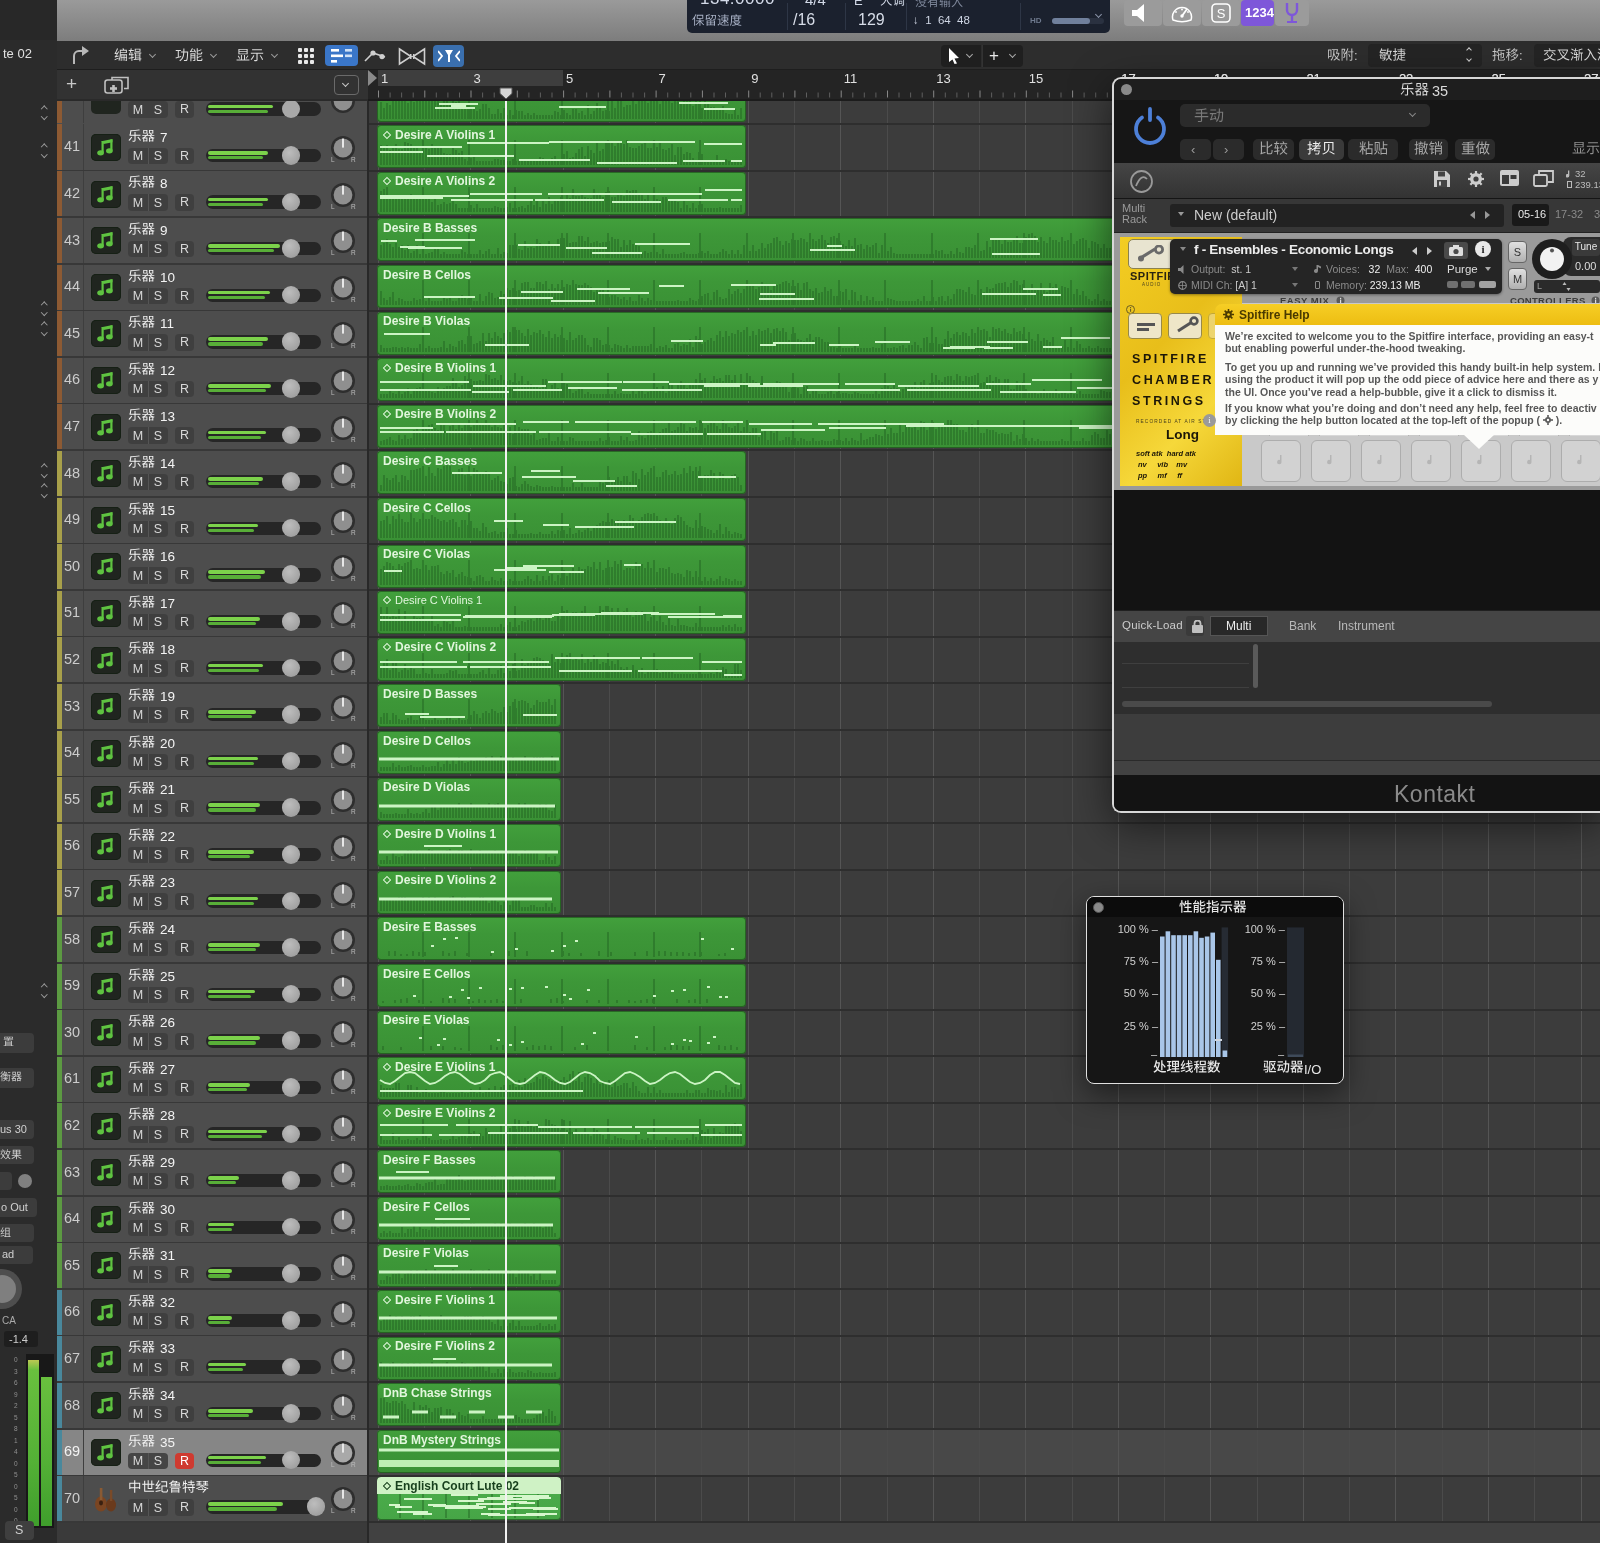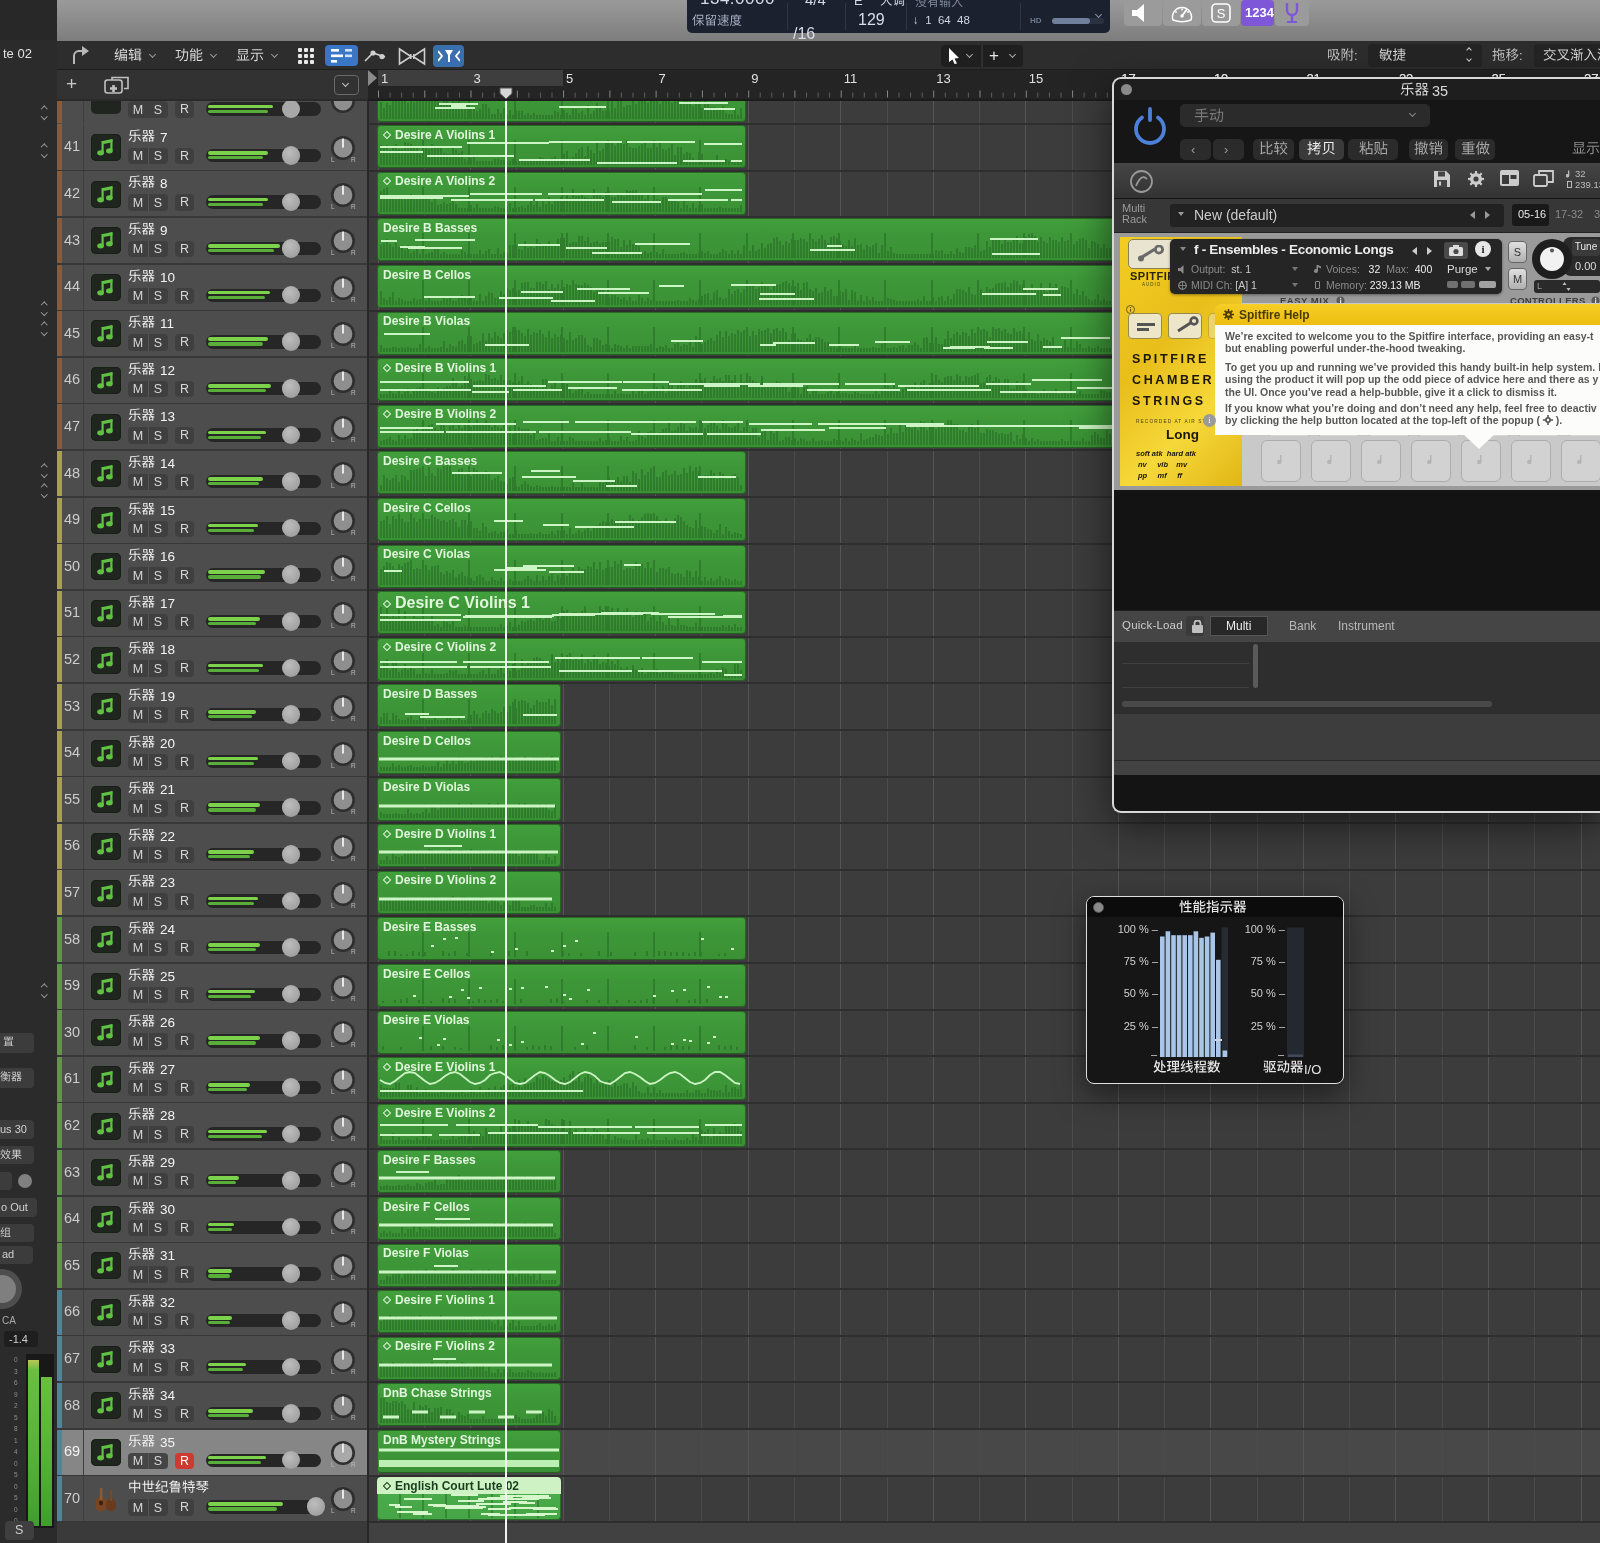--- a/index.html
+++ b/index.html
@@ -146,21 +146,21 @@
       <path d="M4 24v16M7 21v19M10 17v23M13 18v22M16 21v19M19 24v16M22 19v21M25 21v19M28 18v22M31 17v23M34 15v25M37 24v16M40 23v17M43 24v16M46 24v16M49 20v20M52 25v15M55 21v19M58 21v19M61 20v20M64 27v13M67 29v11M70 26v14M73 28v12M76 25v15M79 32v8M82 29v11M85 27v13M88 31v9M91 32v8M94 33v7M97 36v4M100 31v9M103 30v10M106 32v8M109 36v4M112 36v4M115 32v8M118 35v5M121 36v4M124 33v7M127 36v4M130 36v4M133 34v6M136 36v4M139 36v4M142 36v4M145 36v4M148 34v6M151 31v9M154 34v6M157 36v4M160 30v10M163 36v4M166 31v9M169 35v5M172 31v9M175 29v11M178 36v4M181 30v10M184 33v7M187 25v15M190 31v9M193 28v12M196 23v17M199 28v12M202 22v18M205 24v16M208 24v16M211 21v19M214 22v18M217 17v23M220 24v16M223 17v23M226 25v15M229 23v17M232 22v18M235 22v18M238 16v24M241 19v21M244 15v25M247 25v15M250 23v17M253 23v17M256 24v16M259 17v23M262 21v19M265 19v21M268 23v17M271 17v23M274 23v17M277 25v15M280 27v13M283 23v17M286 23v17M289 24v16M292 22v18M295 28v12M298 29v11M301 28v12M304 29v11M307 32v8M310 25v15M313 26v14M316 32v8M319 26v14M322 32v8M325 36v4M328 32v8M331 36v4M334 33v7M337 36v4M340 34v6M343 31v9M346 36v4M349 33v7M352 34v6M355 36v4M358 34v6M361 36v4M364 36v4M46 15v25M92 15v25M138 15v25M185 15v25M231 15v25M277 15v25M323 15v25" stroke="#1e5c1e" stroke-width="2" opacity="0.42" fill="none"></path>
       <path d="M129 23h31M117 25h52M172 27h35M7 26h18M247 20h17M146 21h51" stroke="#ccf4c4" stroke-width="2.2" fill="none"></path>
     </svg>
     <div class="txt" style="left:6px;top:2.5px;font-size:12px;font-weight:bold;color:#e2f6dd">Desire C Violas</div>
   </div>
 <div class="a" style="left:377.0px;top:591.2px;width:369.2px;height:43.0px;background:linear-gradient(#42a03c 0,#3d9738 40%,#3a9135 100%);border-radius:4px;overflow:hidden;box-shadow:inset 0 0 0 1px rgba(20,60,18,0.55)">
     <svg class="a" style="left:0;top:0" width="369" height="43">
       <path d="M4 16v24M7 23v17M10 16v24M13 26v14M16 25v15M19 26v14M22 18v22M25 28v12M28 20v20M31 29v11M34 29v11M37 23v17M40 27v13M43 27v13M46 25v15M49 30v10M52 30v10M55 25v15M58 35v5M61 33v7M64 36v4M67 29v11M70 31v9M73 33v7M76 30v10M79 36v4M82 36v4M85 36v4M88 35v5M91 36v4M94 36v4M97 36v4M100 36v4M103 36v4M106 36v4M109 36v4M112 36v4M115 36v4M118 36v4M121 36v4M124 33v7M127 36v4M130 34v6M133 31v9M136 36v4M139 36v4M142 34v6M145 30v10M148 31v9M151 29v11M154 28v12M157 30v10M160 27v13M163 26v14M166 29v11M169 25v15M172 25v15M175 30v10M178 30v10M181 25v15M184 28v12M187 20v20M190 19v21M193 24v16M196 21v19M199 21v19M202 25v15M205 20v20M208 15v25M211 24v16M214 25v15M217 22v18M220 23v17M223 15v25M226 19v21M229 15v25M232 20v20M235 17v23M238 23v17M241 17v23M244 22v18M247 20v20M250 17v23M253 22v18M256 26v14M259 20v20M262 23v17M265 20v20M268 23v17M271 30v10M274 26v14M277 28v12M280 30v10M283 25v15M286 31v9M289 34v6M292 27v13M295 34v6M298 35v5M301 28v12M304 34v6M307 34v6M310 35v5M313 36v4M316 36v4M319 32v8M322 36v4M325 36v4M328 36v4M331 36v4M334 36v4M337 36v4M340 36v4M343 36v4M346 34v6M349 36v4M352 34v6M355 36v4M358 33v7M361 36v4M364 36v4M46 15v25M92 15v25M138 15v25M185 15v25M231 15v25M277 15v25M323 15v25" stroke="#1e5c1e" stroke-width="2" opacity="0.42" fill="none"></path>
       <path d="M3 24h81M86 26h89M175 24h43M224 22h58M291 26h74M3 29h81M88 25h89M182 23h84M274 23h64M346 25h19" stroke="#ccf4c4" stroke-width="2.2" fill="none"></path>
     </svg>
-    <div class="txt" style="left:6px;top:2.5px;font-size:16px;font-weight:bold;color:#e2f6dd"><span style="display:inline-block;width:6px;height:6px;border:1.3px solid #dff5da;transform:rotate(45deg);margin:0 5px 1px 1px"></span>Desire C Violins 1</div>
+    <div class="txt" style="left:6px;top:2.5px;font-size:11px;font-weight:normal;color:#e2f6dd"><span style="display:inline-block;width:6px;height:6px;border:1.3px solid #dff5da;transform:rotate(45deg);margin:0 5px 1px 1px"></span>Desire C Violins 1</div>
   </div>
 <div class="a" style="left:377.0px;top:637.8px;width:369.2px;height:43.0px;background:linear-gradient(#42a03c 0,#3d9738 40%,#3a9135 100%);border-radius:4px;overflow:hidden;box-shadow:inset 0 0 0 1px rgba(20,60,18,0.55)">
     <svg class="a" style="left:0;top:0" width="369" height="43">
       <path d="M4 30v10M7 25v15M10 21v19M13 32v8M16 24v16M19 23v17M22 34v6M25 32v8M28 26v14M31 32v8M34 28v12M37 31v9M40 36v4M43 36v4M46 35v5M49 35v5M52 36v4M55 31v9M58 36v4M61 36v4M64 36v4M67 36v4M70 35v5M73 32v8M76 33v7M79 32v8M82 36v4M85 36v4M88 36v4M91 36v4M94 36v4M97 36v4M100 36v4M103 34v6M106 32v8M109 36v4M112 30v10M115 36v4M118 36v4M121 32v8M124 27v13M127 35v5M130 25v15M133 33v7M136 26v14M139 33v7M142 32v8M145 21v19M148 27v13M151 24v16M154 25v15M157 20v20M160 19v21M163 20v20M166 22v18M169 24v16M172 26v14M175 16v24M178 24v16M181 19v21M184 25v15M187 19v21M190 17v23M193 15v25M196 22v18M199 20v20M202 22v18M205 16v24M208 25v15M211 21v19M214 24v16M217 17v23M220 19v21M223 26v14M226 24v16M229 25v15M232 28v12M235 23v17M238 26v14M241 22v18M244 29v11M247 31v9M250 29v11M253 33v7M256 27v13M259 32v8M262 32v8M265 30v10M268 36v4M271 32v8M274 32v8M277 30v10M280 31v9M283 35v5M286 33v7M289 33v7M292 33v7M295 32v8M298 36v4M301 36v4M304 36v4M307 36v4M310 36v4M313 36v4M316 36v4M319 36v4M322 33v7M325 36v4M328 36v4M331 36v4M334 35v5M337 36v4M340 31v9M343 35v5M346 29v11M349 31v9M352 36v4M355 35v5M358 26v14M361 26v14M364 32v8M46 15v25M92 15v25M138 15v25M185 15v25M231 15v25M277 15v25M323 15v25" stroke="#1e5c1e" stroke-width="2" opacity="0.42" fill="none"></path>
       <path d="M3 24h77M86 24h86M178 20h85M265 20h51M325 24h40M3 29h87M93 29h81M182 33h73M261 33h84M347 37h18" stroke="#ccf4c4" stroke-width="2.2" fill="none"></path>
     </svg>
     <div class="txt" style="left:6px;top:2.5px;font-size:12px;font-weight:bold;color:#e2f6dd"><span style="display:inline-block;width:6px;height:6px;border:1.3px solid #dff5da;transform:rotate(45deg);margin:0 5px 1px 1px"></span>Desire C Violins 2</div>
   </div>
 <div class="a" style="left:377.0px;top:684.4px;width:184.1px;height:43.0px;background:linear-gradient(#42a03c 0,#3d9738 40%,#3a9135 100%);border-radius:4px;overflow:hidden;box-shadow:inset 0 0 0 1px rgba(20,60,18,0.55)">
     <svg class="a" style="left:0;top:0" width="184" height="43">
@@ -1577,21 +1577,21 @@
     </g>
   </svg>
 <svg class="a" style="z-index:11;left:692.0px;top:13.5px;" width="51" height="17">
     <g fill="#a9b2c6" transform="translate(0,10.75) scale(0.01250,-0.01250)">
       <use href="#gr14" x="0"></use>
       <use href="#gr15" x="1000"></use>
       <use href="#gr16" x="2000"></use>
       <use href="#gr17" x="3000"></use>
     </g>
   </svg>
-<div class="txt" style="left:793px;top:25px;font-size:16px;color:#d7dde8;z-index:11">/16</div>
+<div class="txt" style="left:793px;top:11px;font-size:16px;color:#d7dde8;z-index:11">/16</div>
 <div class="txt" style="left:858px;top:11px;font-size:16px;color:#d7dde8;z-index:11">129</div>
 <div class="txt" style="left:913px;top:14px;font-size:11.5px;color:#cfd6e4;z-index:11">↓&nbsp; 1&nbsp; 64&nbsp; 48</div>
 <div class="txt" style="left:1030px;top:16px;font-size:8px;color:#6f7a8e;z-index:11;font-weight:bold">HD</div>
 <div class="a" style="left:1052px;top:18px;width:52px;height:6px;background:#2a3140;border-radius:3px;z-index:11"></div>
 <div class="a" style="left:1052px;top:18px;width:38px;height:6px;background:#70809c;border-radius:3px;z-index:11"></div>
 <div class="a cvd" style="left:1096px;top:12px;color:#8a93a8;z-index:11"></div>
 <div class="a" style="left:1124.0px;top:0px;width:38.0px;height:26px;background:#9b9b9b;border-radius:4px;z-index:10">
     <svg width="20" height="18" style="position:absolute;left:8px;top:4px" viewBox="0 0 20 18">
       <path d="M0 6 h5 l7-6 v18 l-7-6 h-5 z" fill="#fff"></path>
     </svg>
@@ -2281,20 +2281,23 @@
     </div>
     <div class="txt" style="left:175px;top:540px;font-size:12px;color:#b8b8b8">Bank</div>
     <div class="txt" style="left:224px;top:540px;font-size:12px;color:#b8b8b8">Instrument</div>
     <div class="a" style="left:0;top:563px;width:486px;height:72px;background:#2e2e2e"></div>
     <div class="a" style="left:8px;top:584px;width:127px;height:1px;background:#3f3f3f"></div>
     <div class="a" style="left:8px;top:608px;width:127px;height:1px;background:#3f3f3f"></div>
     <div class="a" style="left:139px;top:565px;width:5px;height:44px;background:#5a5a5a;border-radius:2.5px"></div>
     <div class="a" style="left:8px;top:622px;width:370px;height:6px;background:#4a4a4a;border-radius:3px"></div>
     <div class="a" style="left:0;top:635px;width:486px;height:47px;background:#3d3d3d;border-bottom:1px solid #2a2a2a"></div>
     <div class="a" style="left:0;top:682px;width:486px;height:14px;background:#424242"></div>
+    <div class="a" style="left:0;top:696px;width:486px;height:38px;background:#131313;border-radius:0 0 0 7px">
+      <div class="txt" style="left:280px;top:6px;font-size:23px;color:#8a8a8a;letter-spacing:0.5px">Kontakt</div>
+    </div>
   </div>
 <div class="a" style="left:1121.3px;top:71px;width:18px;height:5.5px;overflow:hidden;z-index:21">
     <div class="txt" style="left:0;top:0;font-size:13px;color:#e0e0e0">17</div>
   </div>
 <div class="a" style="left:1213.9px;top:71px;width:18px;height:5.5px;overflow:hidden;z-index:21">
     <div class="txt" style="left:0;top:0;font-size:13px;color:#e0e0e0">19</div>
   </div>
 <div class="a" style="left:1306.4px;top:71px;width:18px;height:5.5px;overflow:hidden;z-index:21">
     <div class="txt" style="left:0;top:0;font-size:13px;color:#e0e0e0">21</div>
   </div>

